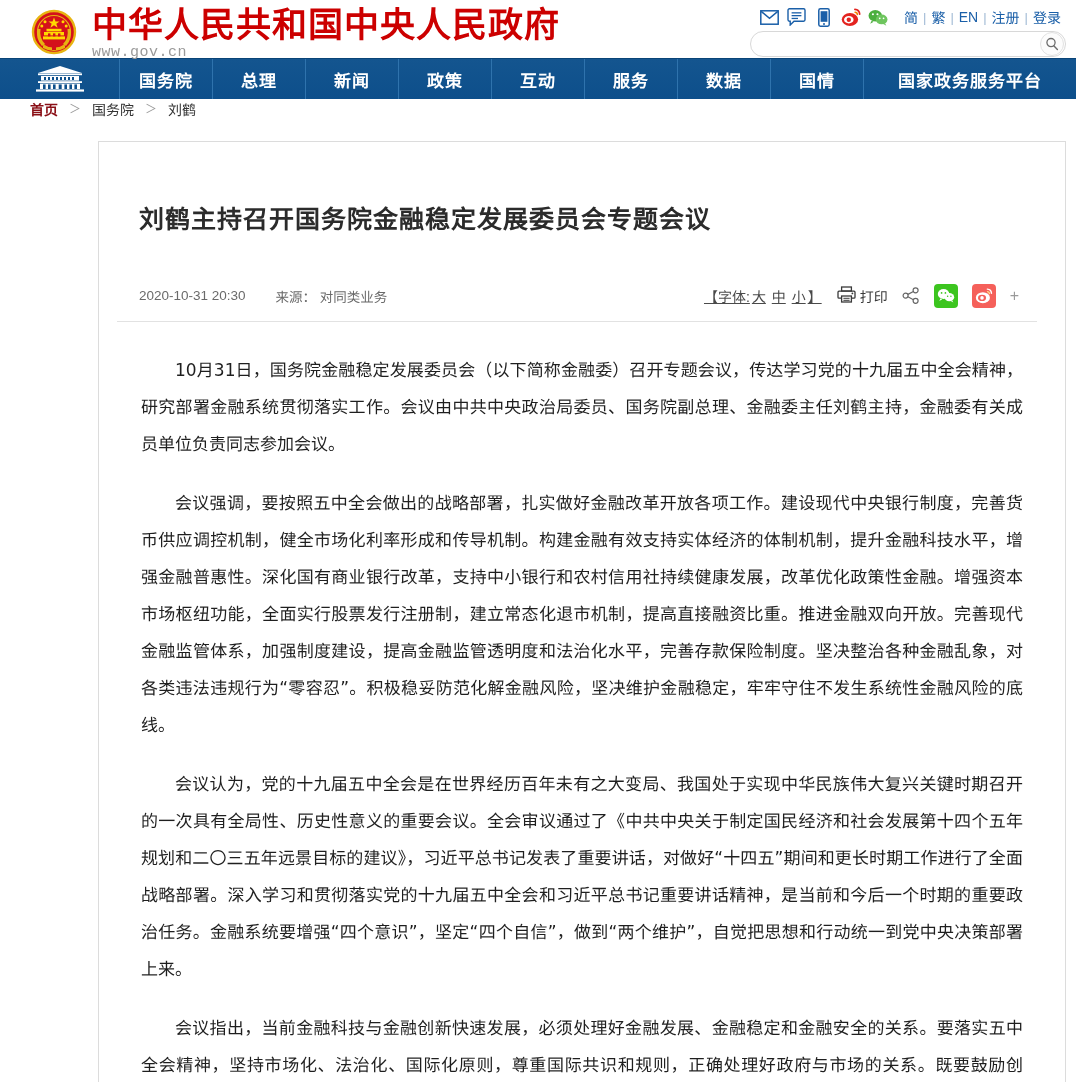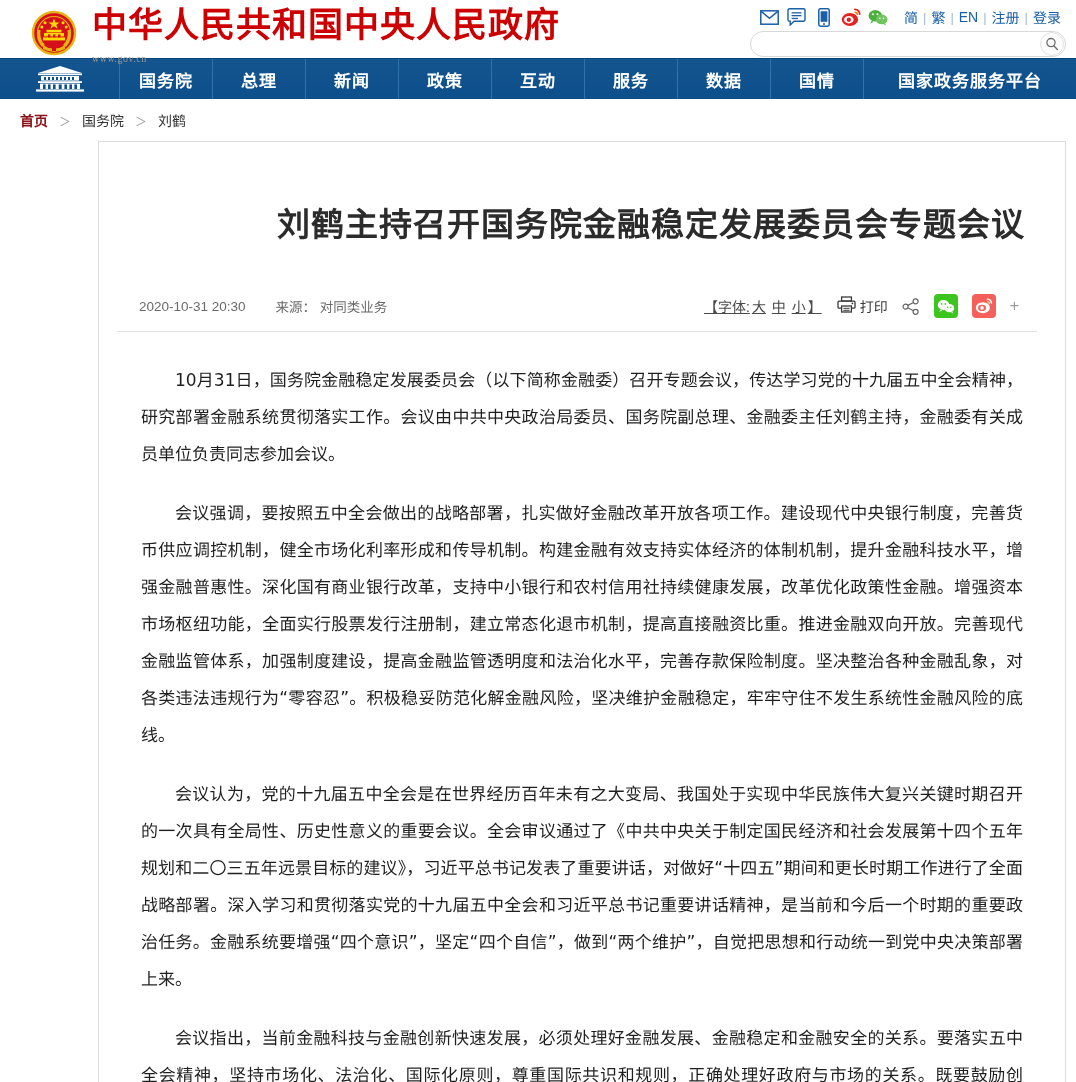--- a/index.html
+++ b/index.html
@@ -34,25 +34,25 @@
   .brand-title {
     font-family: "DejaVu Sans", "Liberation Sans", sans-serif;
     font-size: 35px;
     font-weight: bold;
     color: #cc0000;
     letter-spacing: 1px;
     line-height: 38px;
     white-space: nowrap;
   }
   .brand-url {
-    font-family: Liberation Serif, serif;
-    font-size: 10px;
+    font-family: Liberation Mono, monospace;
+    font-size: 15px;
     color: #9a9a9a;
     letter-spacing: 0.5px;
-    margin-top: 9px;
+    margin-top: 0;
   }
 
   
   .utility {
     position: absolute;
     right: 10px; top: 6px;
     display: flex;
     align-items: center;
     height: 22px;
     gap: 7px;
@@ -133,45 +133,44 @@
   }
   .nav-home { width: 120px; border-right: 1px solid #2f73ad; }
   .nav-w1 { width: 93px; }
   .nav-w2 { width: 93px; }
   .nav-last { flex: 1; border-right: 0; text-align: center; }
 
   
   .crumbs {
     height: 42px;
     display: flex;
-    align-items: center;
-    padding-left: 20px;
+    padding-left: 30px;
     font-size: 14px;
     color: #333;
   }
   .crumbs .c-home { color: #8a0f16; font-weight: bold; }
   .crumbs a { color: #333; text-decoration: none; }
   .crumb-sep { color: #9b9b9b; margin: 0 11px; font-size: 12px; }
 
   
   .article-wrap {
     border-left: 1px solid #dcdcdc;
     border-top: 1px solid #dcdcdc;
     border-right: 1px solid #dcdcdc;
     margin: 0 10px 0 98px;
     min-height: 930px;
     padding: 0 0 20px 0;
     background: #fff;
   }
   .article-title {
     font-family: "DejaVu Sans", "Liberation Sans", sans-serif;
-    font-size: 33px;
+    font-size: 25px;
     font-weight: bold;
     color: #2b2b2b;
-    text-align: right;
+    text-align: left;
     line-height: 46px;
     padding: 38px 40px 0 40px;
     letter-spacing: 1px;
   }
   .meta-row {
     display: flex;
     align-items: center;
     padding: 24px 46px 0 40px;
     font-size: 13.5px;
     color: #6a6a6a;

